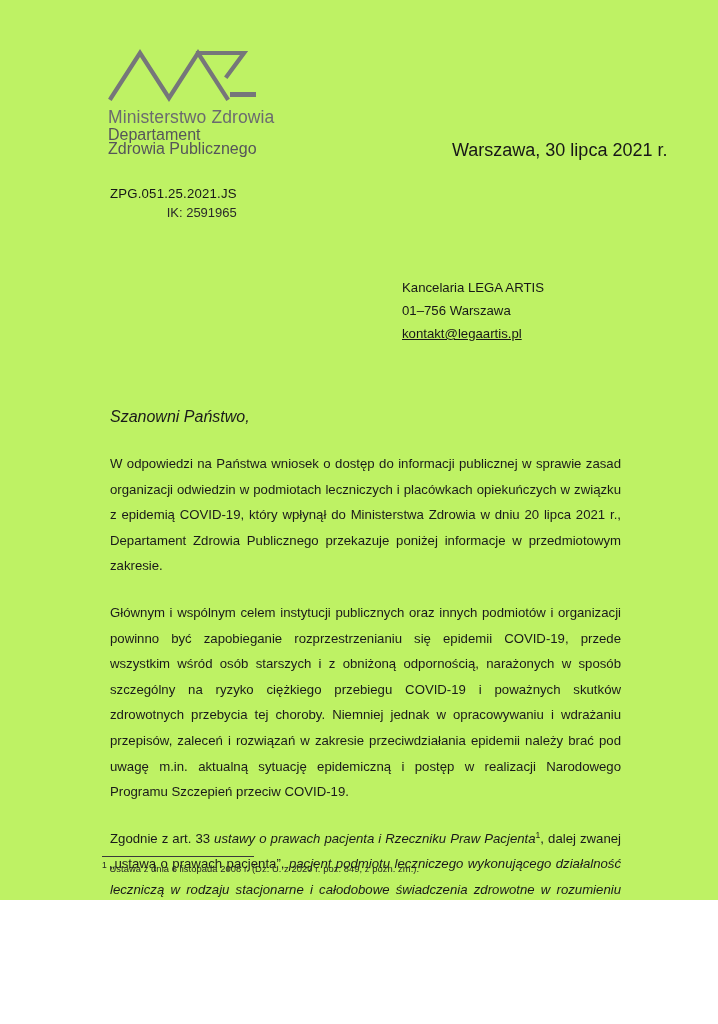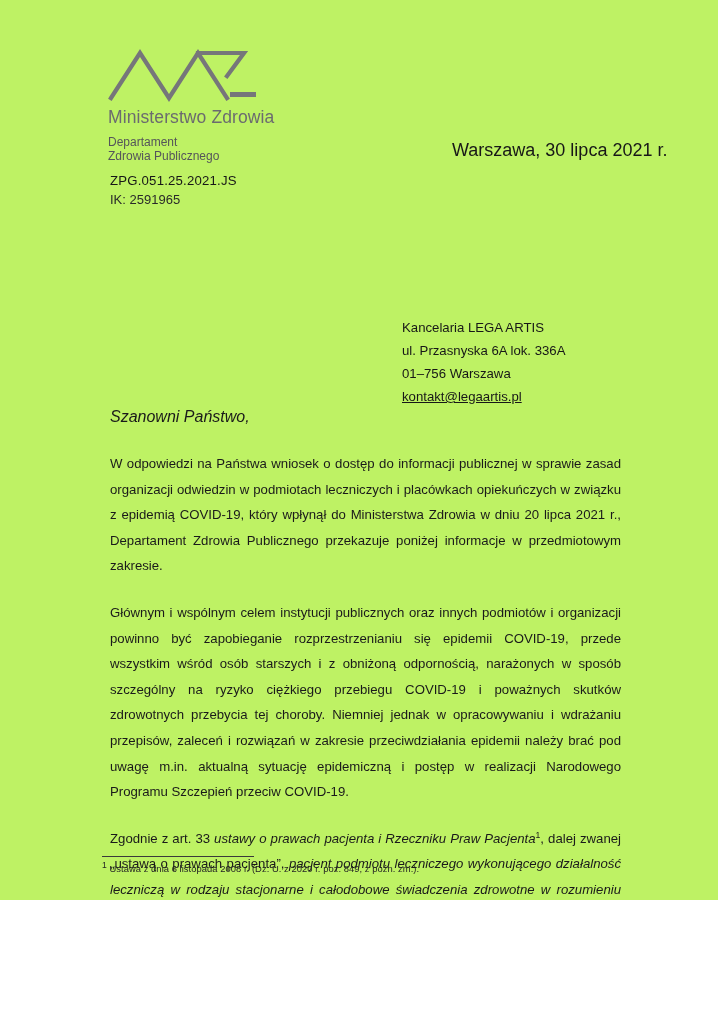--- a/index.html
+++ b/index.html
@@ -30,62 +30,62 @@
     height: 64px;
   }
   .logo-title {
     font-size: 17.5px;
     color: #6b6b6f;
     letter-spacing: 0.1px;
     margin-top: 3px;
     white-space: nowrap;
   }
   .logo-dept {
-    font-size: 12px;
+    font-size: 16px;
     color: #55555a;
     line-height: 13.5px;
-    margin-top: 8px;
+    margin-top: 0;
   }
 
   
   .date-line {
     position: absolute;
     left: 452px;
     top: 140px;
     font-size: 18px;
     color: #171717;
     white-space: nowrap;
   }
 
   
   .refblock {
     position: absolute;
     left: 110px;
-    top: 173px;
+    top: 186px;
+    text-align: right;
   }
   .ref-main {
     font-size: 13.2px;
     letter-spacing: 0.2px;
     color: #171717;
   }
   .ref-ik {
     font-size: 13px;
     color: #2a2a2a;
     margin-top: 4px;
   }
 
   
   .addressee {
     position: absolute;
     left: 402px;
     top: 276px;
     font-size: 13.2px;
     line-height: 23px;
     color: #171717;
-    margin-top: 40px;
   }
   .addressee .email {
     text-decoration: underline;
     color: #171717;
   }
 
   
   .body-area {
     position: absolute;
     left: 110px;
@@ -195,21 +195,20 @@
 
   <div class="date-line">Warszawa, 30 lipca 2021 r.</div>
 
   <div class="refblock">
     <div class="ref-main">ZPG.051.25.2021.JS</div>
     <div class="ref-ik">IK: 2591965</div>
   </div>
 
   <div class="addressee">
     <div>Kancelaria LEGA ARTIS</div>
-    <div>ul. Przasnyska 6A lok. 336A</div>
     <div>01–756 Warszawa</div>
     <div class="email">kontakt@legaartis.pl</div>
   </div>
 
   <div class="body-area">
     <div class="salutation">Szanowni Państwo,</div>
 
     <p class="para">W odpowiedzi na Państwa wniosek o dostęp do informacji publicznej w sprawie zasad organizacji odwiedzin w podmiotach leczniczych i placówkach opiekuńczych w związku z epidemią COVID-19, który wpłynął do Ministerstwa Zdrowia w dniu 20 lipca 2021 r., Departament Zdrowia Publicznego przekazuje poniżej informacje w przedmiotowym zakresie.</p>
 
     <p class="para">Głównym i wspólnym celem instytucji publicznych oraz innych podmiotów i organizacji powinno być zapobieganie rozprzestrzenianiu się epidemii COVID-19, przede wszystkim wśród osób starszych i z obniżoną odpornością, narażonych w sposób szczególny na ryzyko ciężkiego przebiegu COVID-19 i poważnych skutków zdrowotnych przebycia tej choroby. Niemniej jednak w opracowywaniu i wdrażaniu przepisów, zaleceń i rozwiązań w zakresie przeciwdziałania epidemii należy brać pod uwagę m.in. aktualną sytuację epidemiczną i postęp w realizacji Narodowego Programu Szczepień przeciw COVID-19.</p>

